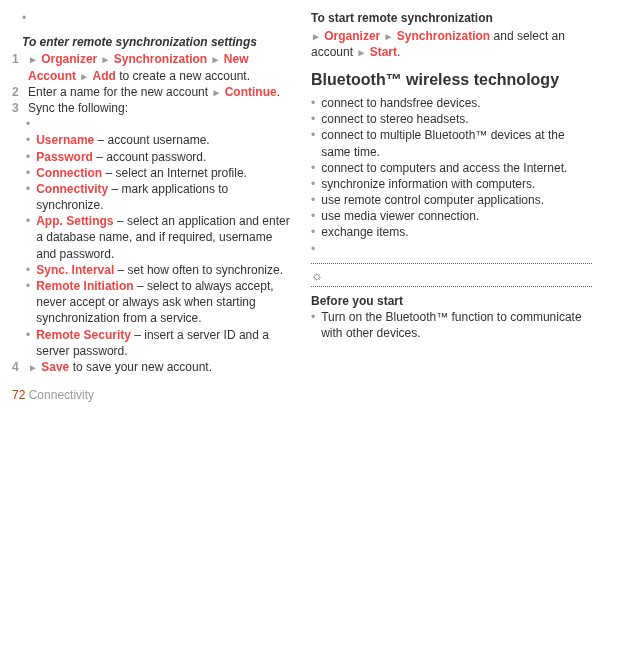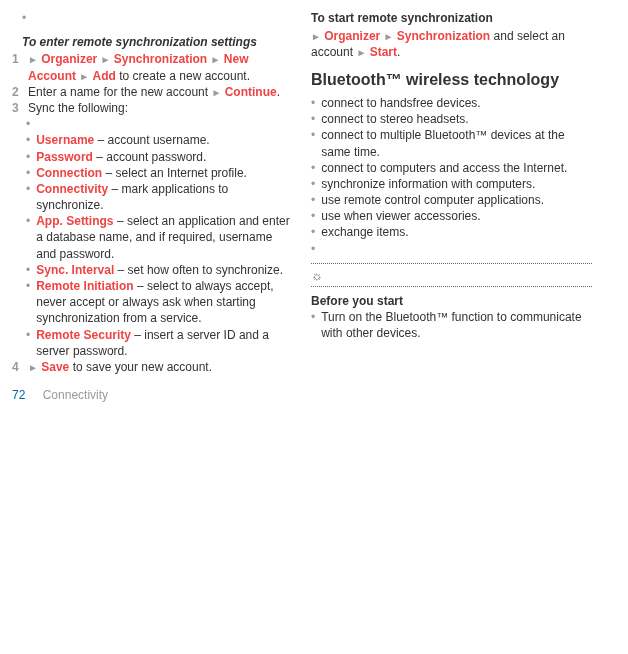--- a/index.html
+++ b/index.html
@@ -96,22 +96,21 @@
     font-size: 13px;
     line-height: 1;
     padding-top: 1px;
   }
   .footer {
     margin-top: 12px;
     font-size: 12px;
     color: #9a9a9a;
   }
   .footer .pg {
-    color: #0369a1;
-    margin-right: 14px;
+    color: #c2410c;
   }
   .b {
     font-weight: bold;
   }
 </style>
 </head>
 <body>
 
 <div class="cols">
 
@@ -235,21 +234,21 @@
         <li class="bullet" style="padding-left: 0px;">
           <span class="dot">•</span>
           <span>synchronize information with computers.</span>
         </li>
         <li class="bullet" style="padding-left: 0px;">
           <span class="dot">•</span>
           <span>use remote control computer applications.</span>
         </li>
         <li class="bullet" style="padding-left: 0px;">
           <span class="dot">•</span>
-          <span>use when viewer accessories.</span>
+          <span>use media viewer connection.</span>
         </li>
         <li class="bullet" style="padding-left: 0px;">
           <span class="dot">•</span>
           <span>exchange items.</span>
         </li>
         <li class="bullet" style="padding-left: 0px;">
           <span class="dot">•</span>
         </li>
       </ul>
 

